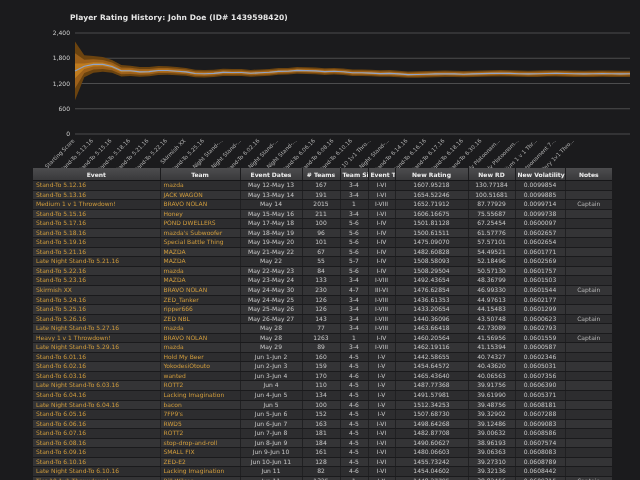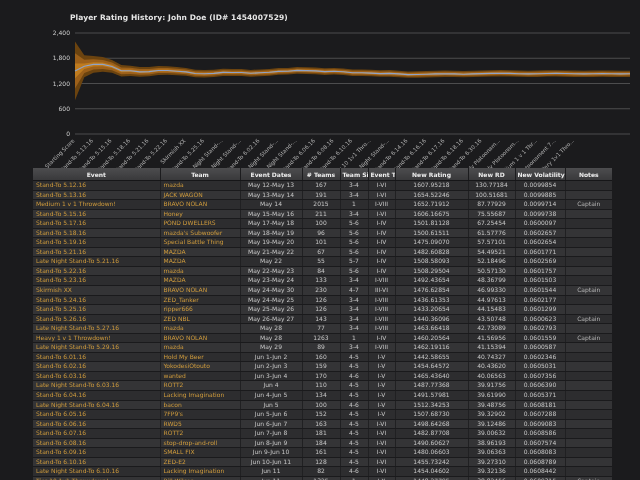--- a/index.html
+++ b/index.html
@@ -20,21 +20,21 @@
   tbody tr:nth-child(odd){background:#2d2d2f;}
   tbody tr:nth-child(even){background:#343436;}
   td.c-link{color:#cf9b3c;text-align:left;cursor:pointer;}
   td.c-mid{text-align:center;}
   td.c-note{text-align:center;color:#b5b5b5;}
 </style>
 </head>
 <body>
 
 <div id="stage">
-  <div id="page-title">Player Rating History: John Doe (ID# 1454007529)</div>
+  <div id="page-title">Player Rating History: John Doe (ID# 1439598420)</div>
   <div id="chart-wrap">
       <svg width="640" height="168" viewBox="0 0 640 168">
         <line x1="75" x2="630" y1="134" y2="134" stroke="#8c8c8c" stroke-width="0.6" opacity="0.75"></line>
         <text x="70" y="136" text-anchor="end" font-size="6" fill="#cfcfcf">0</text>
         <line x1="75" x2="630" y1="108.75" y2="108.75" stroke="#8c8c8c" stroke-width="0.6" opacity="0.75"></line>
         <text x="70" y="110.75" text-anchor="end" font-size="6" fill="#cfcfcf">600</text>
         <line x1="75" x2="630" y1="83.5" y2="83.5" stroke="#8c8c8c" stroke-width="0.6" opacity="0.75"></line>
         <text x="70" y="85.5" text-anchor="end" font-size="6" fill="#cfcfcf">1,200</text>
         <line x1="75" x2="630" y1="58.25" y2="58.25" stroke="#8c8c8c" stroke-width="0.6" opacity="0.75"></line>
         <text x="70" y="60.25" text-anchor="end" font-size="6" fill="#cfcfcf">1,800</text>

